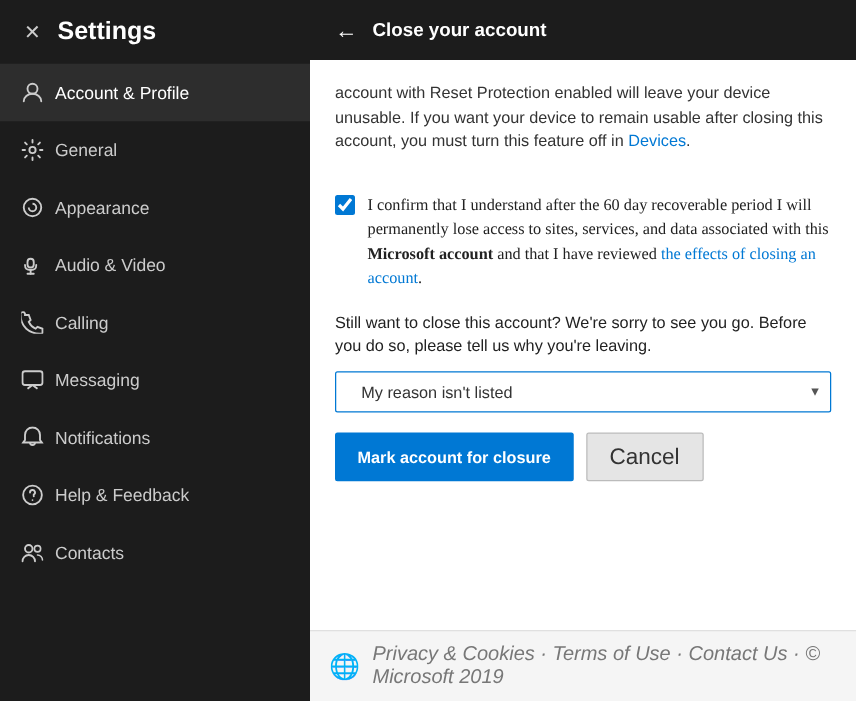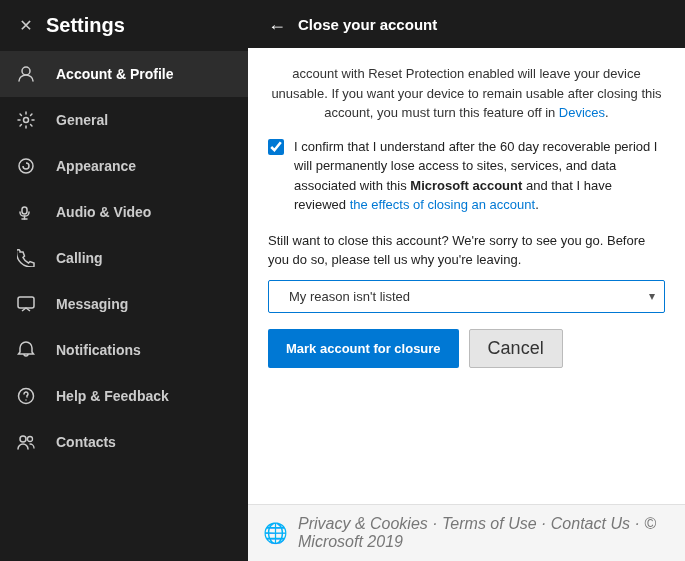--- a/index.html
+++ b/index.html
@@ -50,26 +50,26 @@
 
     .sidebar-nav {
       display: flex;
       flex-direction: column;
       margin-top: 4px;
     }
 
     .nav-item {
       display: flex;
       align-items: center;
-      gap: 20px;
+      gap: 8px;
       padding: 13px 16px;
       cursor: pointer;
       color: #ccc;
       font-size: 14px;
-      font-weight: 700;
+      font-weight: 400;
       transition: background 0.15s;
     }
 
     .nav-item.active {
       background: #2d2d2d;
       color: #fff;
     }
 
     .nav-icon {
       width: 20px;
@@ -118,22 +118,21 @@
       flex: 1;
       padding: 16px 20px;
       overflow-y: auto;
       background: #fff;
     }
 
     .intro-text {
       font-size: 13px;
       color: #333;
       line-height: 1.5;
-      margin-bottom: 14px;
-      text-align: center;
+      margin-bottom: 31px;
     }
 
     .intro-text a {
       color: #0078d4;
       text-decoration: none;
     }
 
     .checkbox-section {
       display: flex;
       gap: 10px;
@@ -149,20 +148,21 @@
       width: 16px;
       height: 16px;
       accent-color: #0078d4;
       cursor: pointer;
     }
 
     .checkbox-label {
       font-size: 13px;
       color: #222;
       line-height: 1.5;
+      font-family: Liberation Serif, serif;
     }
 
     .checkbox-label a {
       color: #0078d4;
       text-decoration: none;
     }
 
     .checkbox-label strong {
       font-weight: 600;
     }

